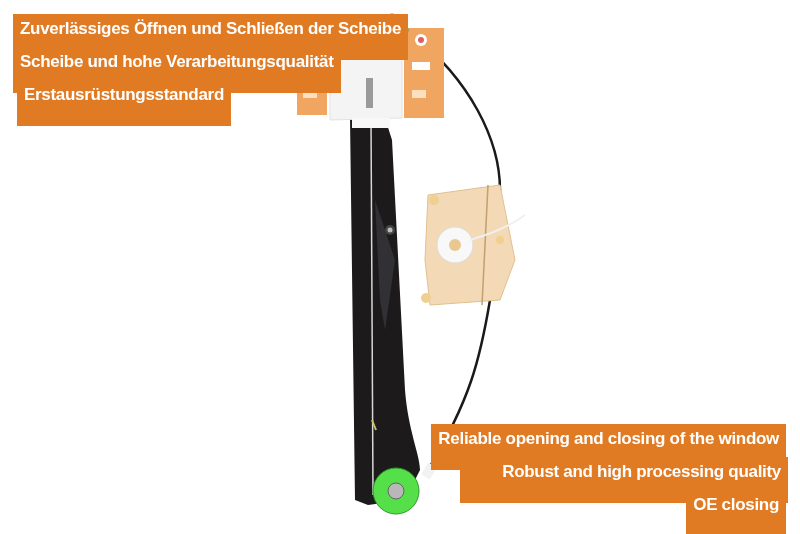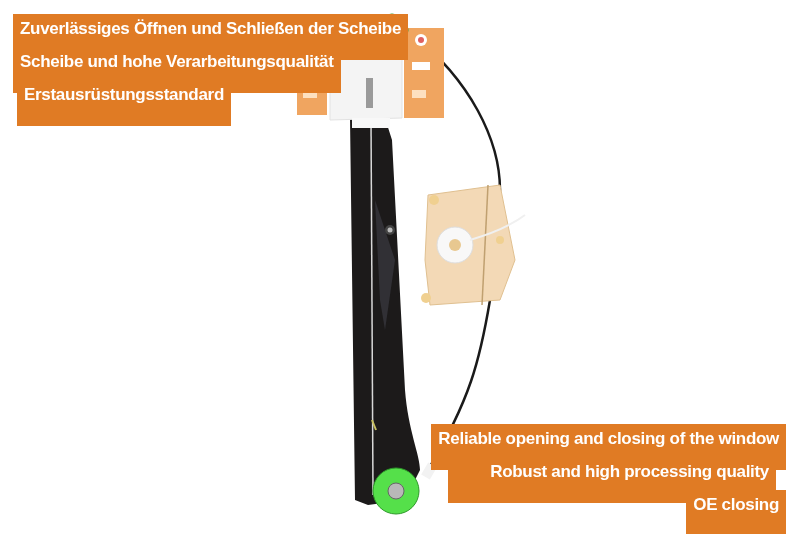--- a/index.html
+++ b/index.html
@@ -58,14 +58,14 @@
     <circle cx="396" cy="491" r="8" fill="#b8b8b8" stroke="#666"></circle>
     <rect x="424" y="464" width="10" height="14" fill="#f2f2f2" transform="rotate(30 429 471)"></rect>
   </svg>
 </div>
 
 <div class="label" style="left:13px; top:14px;">Zuverlässiges Öffnen und Schließen der Scheibe</div>
 <div class="label" style="left:13px; top:47px;">Scheibe und hohe Verarbeitungsqualität</div>
 <div class="label" style="left:17px; top:80px;">Erstausrüstungsstandard</div>
 
 <div class="label right" style="right:14px; top:424px;">Reliable opening and closing of the window</div>
-<div class="label right" style="right:24px; top:457px;padding-left:42px;">Robust and high processing quality</div>
+<div class="label right" style="right:12px; top:457px;padding-left:42px;">Robust and high processing quality</div>
 <div class="label right" style="right:14px; top:490px;">OE closing</div>
 
 </body></html>

